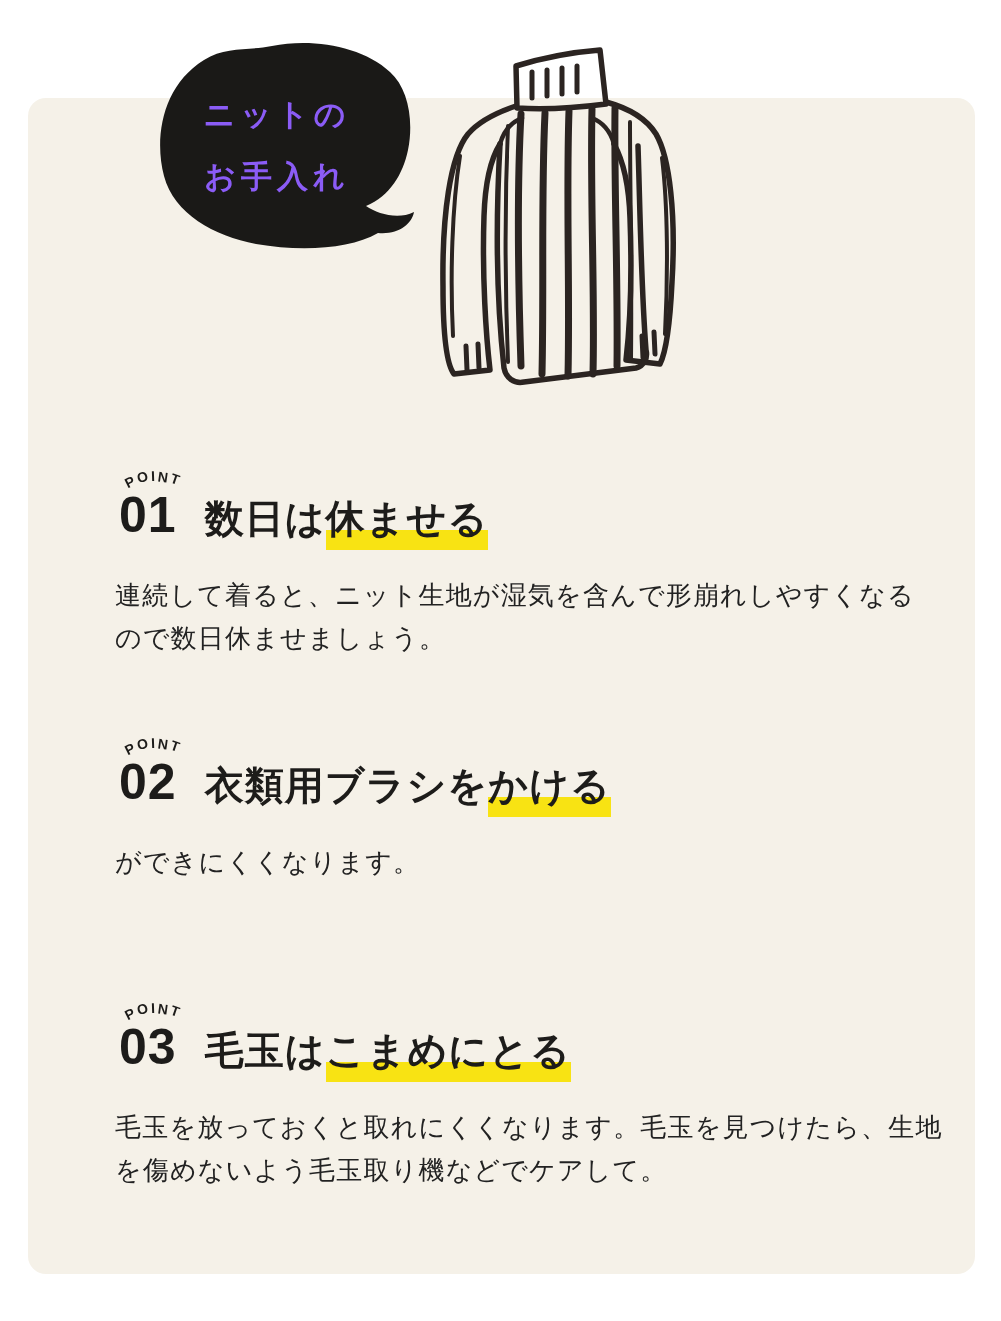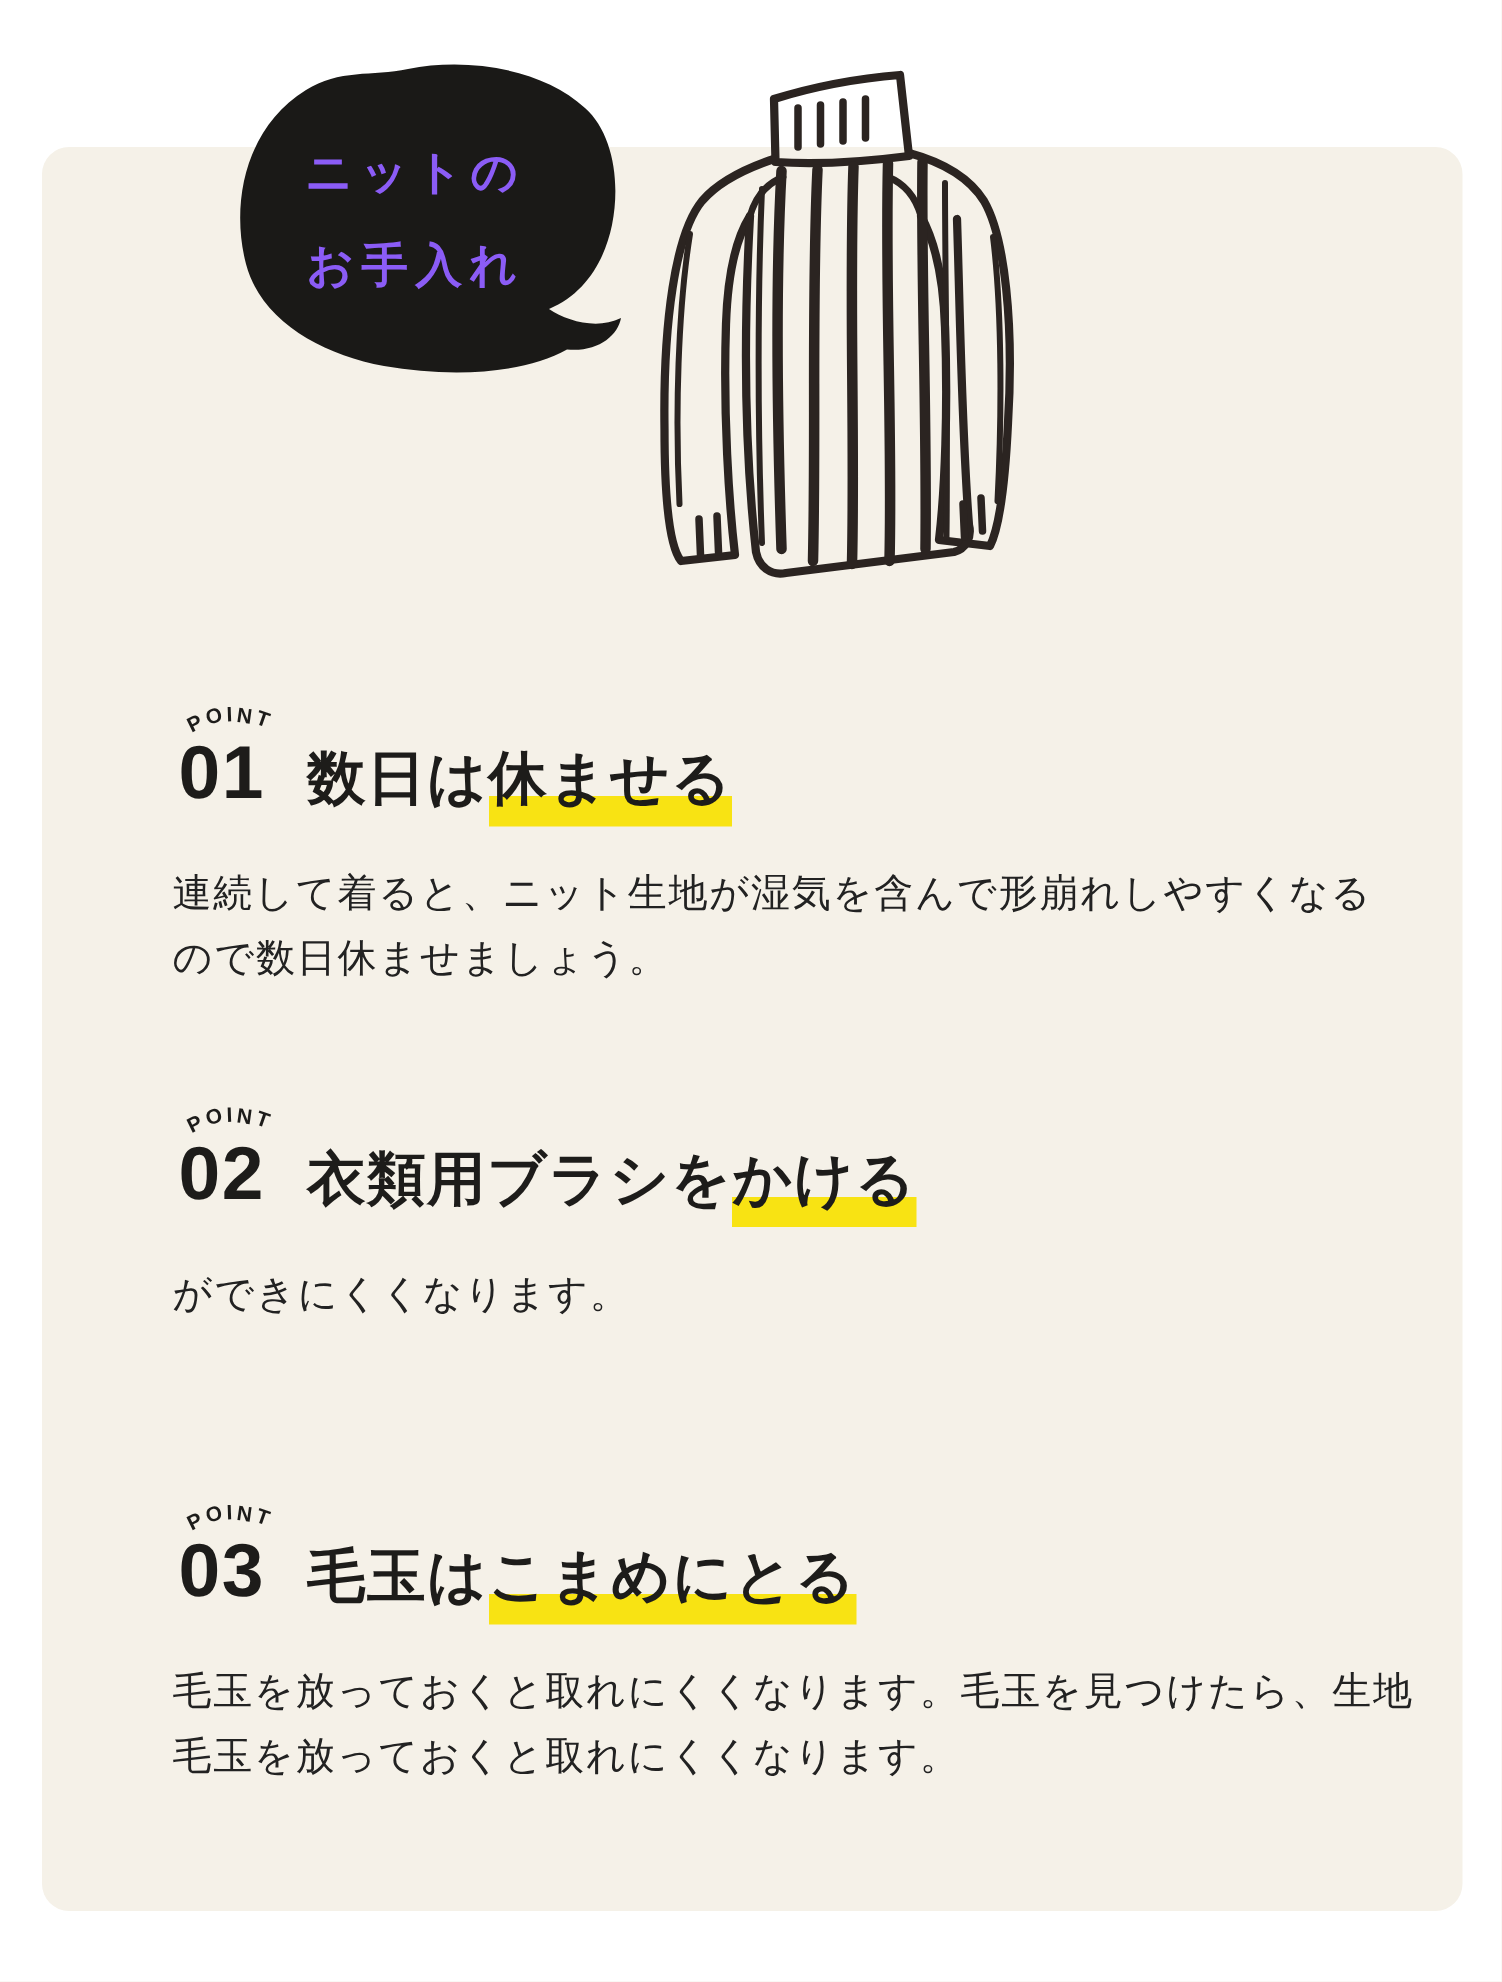--- a/index.html
+++ b/index.html
@@ -150,15 +150,15 @@
 <div class="section s3">
   <div class="point-arc">
     <span class="arc-letter a1">P</span><span class="arc-letter a2">O</span><span class="arc-letter a3">I</span><span class="arc-letter a4">N</span><span class="arc-letter a5">T</span>
   </div>
   <div class="headrow">
     <span class="point-num">03</span>
     <span class="point-title"><span>毛玉は</span><span class="hl">こまめにとる</span></span>
   </div>
   <div class="body">
     <div>毛玉を放っておくと取れにくくなります。毛玉を見つけたら、生地</div>
-    <div>毛玉を放っておくと取れにくくなります。</div>
+    <div>を傷めないよう毛玉取り機などでケアして。</div>
   </div>
 </div>
 
 </body></html>

